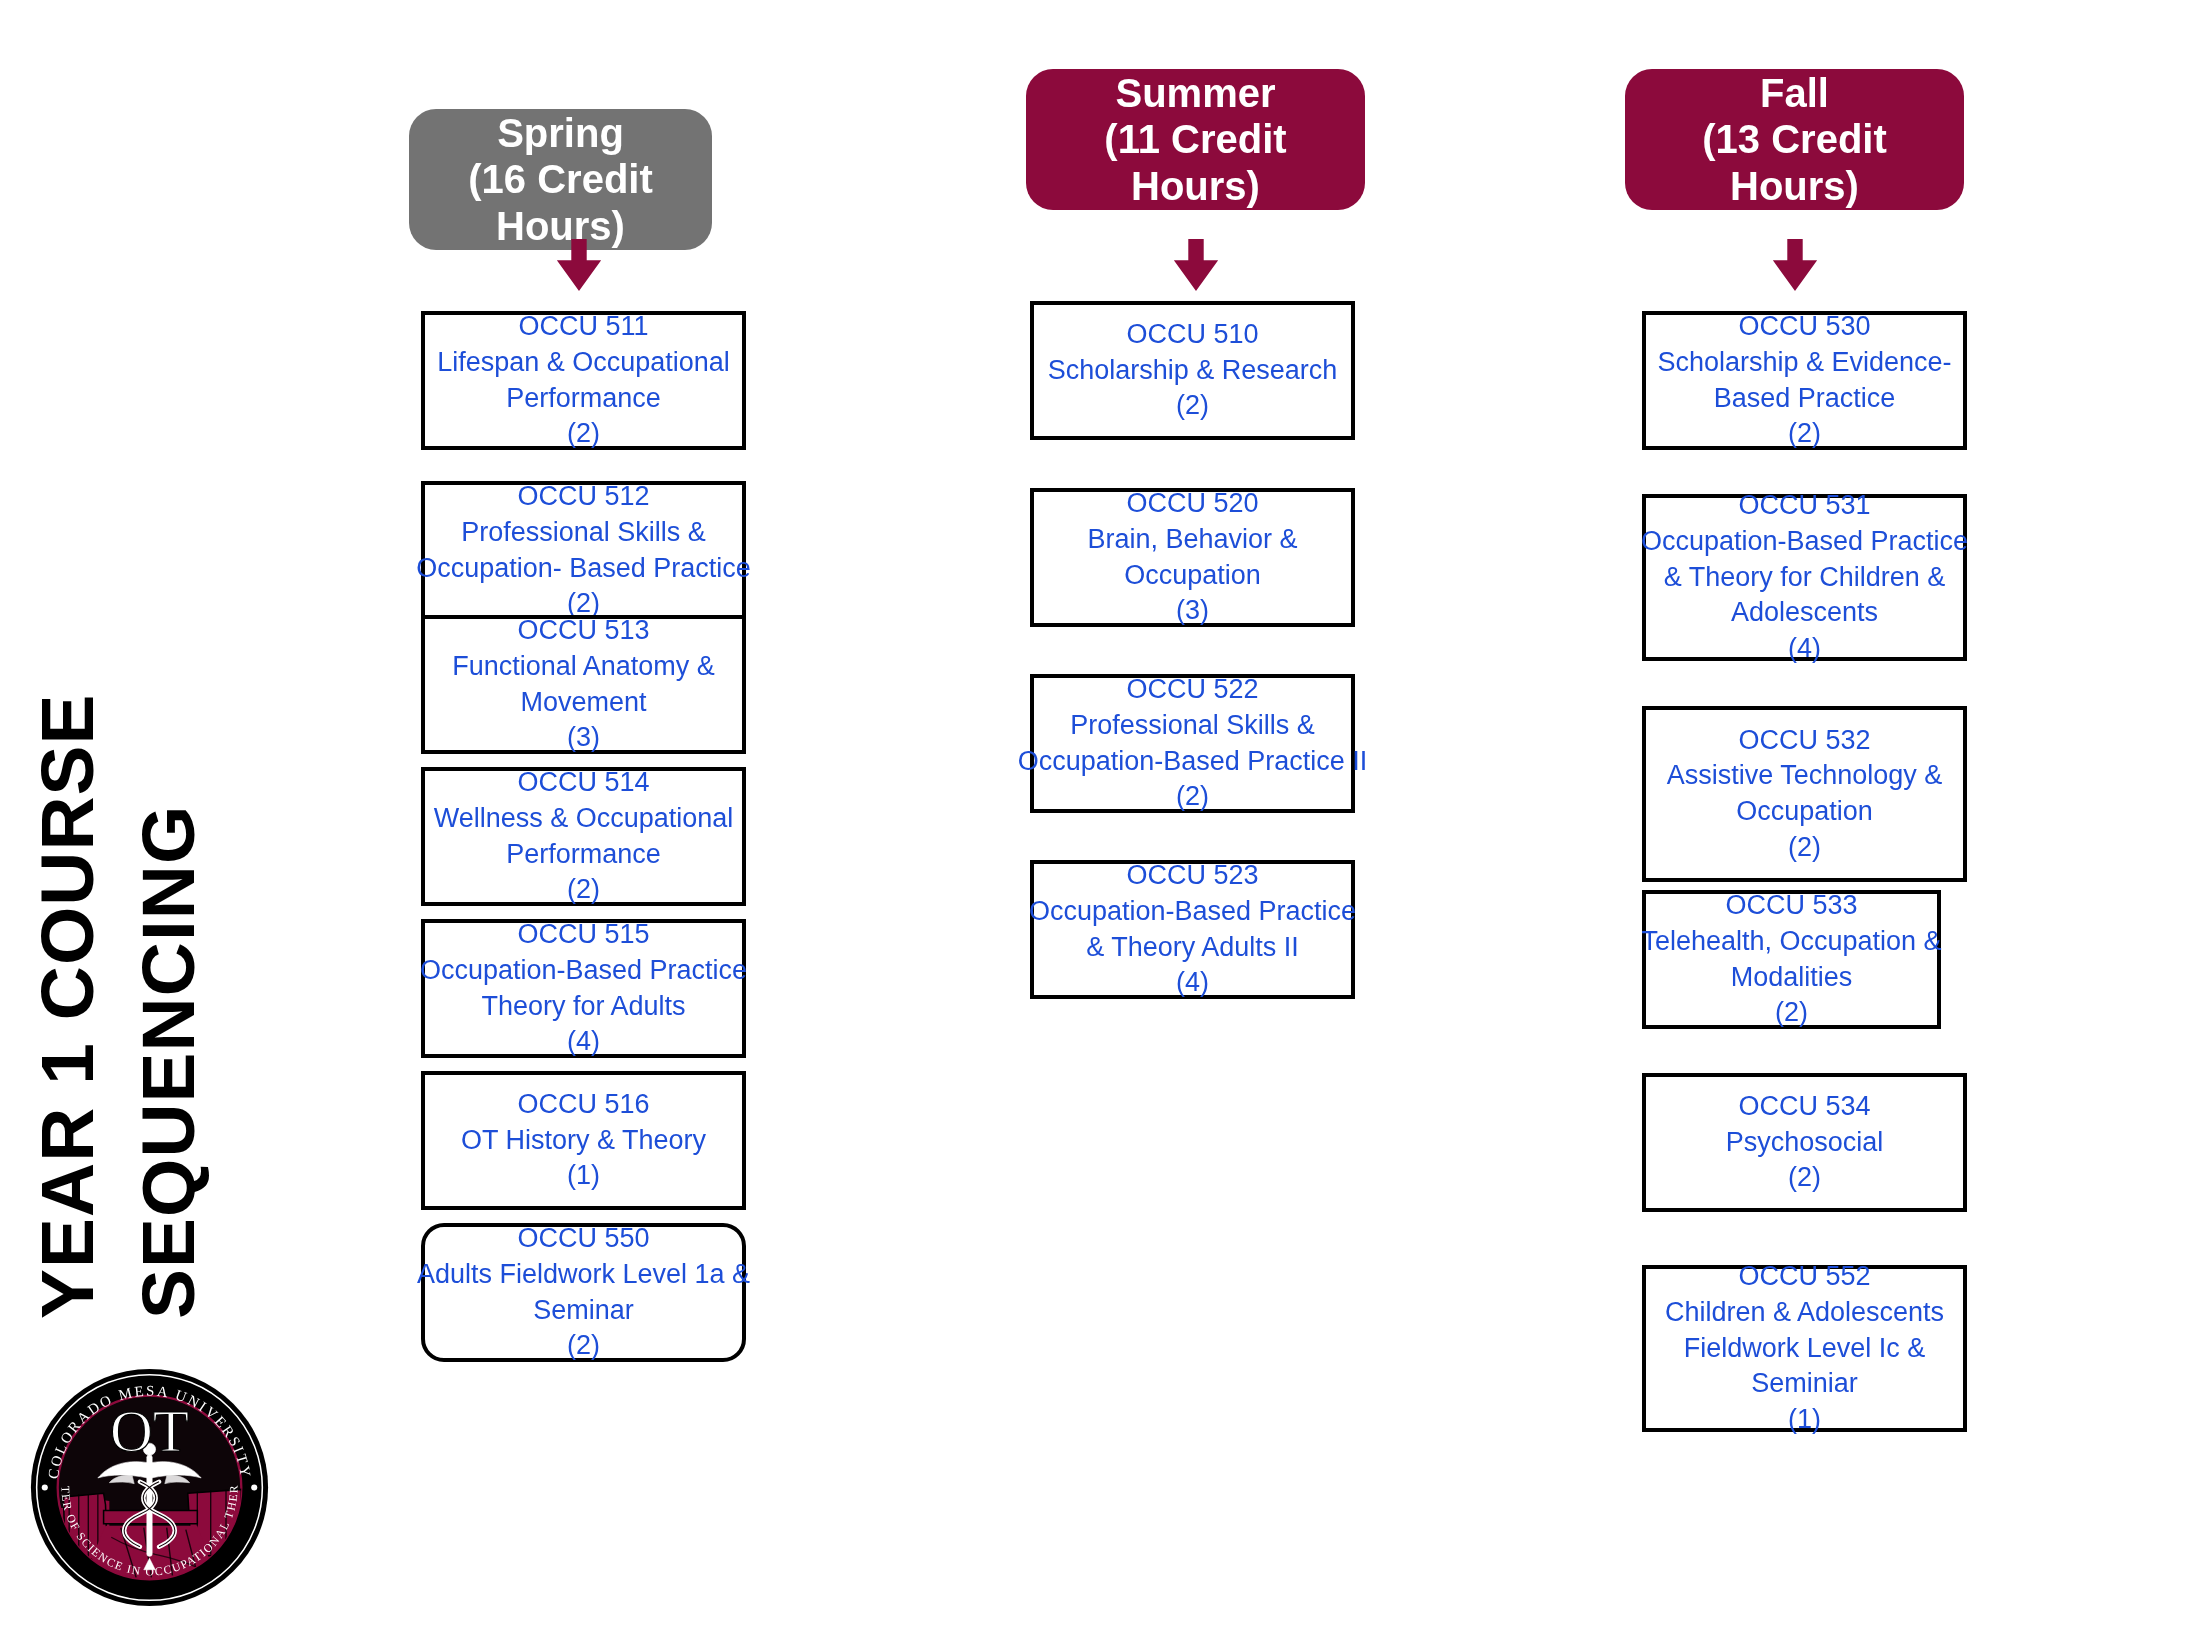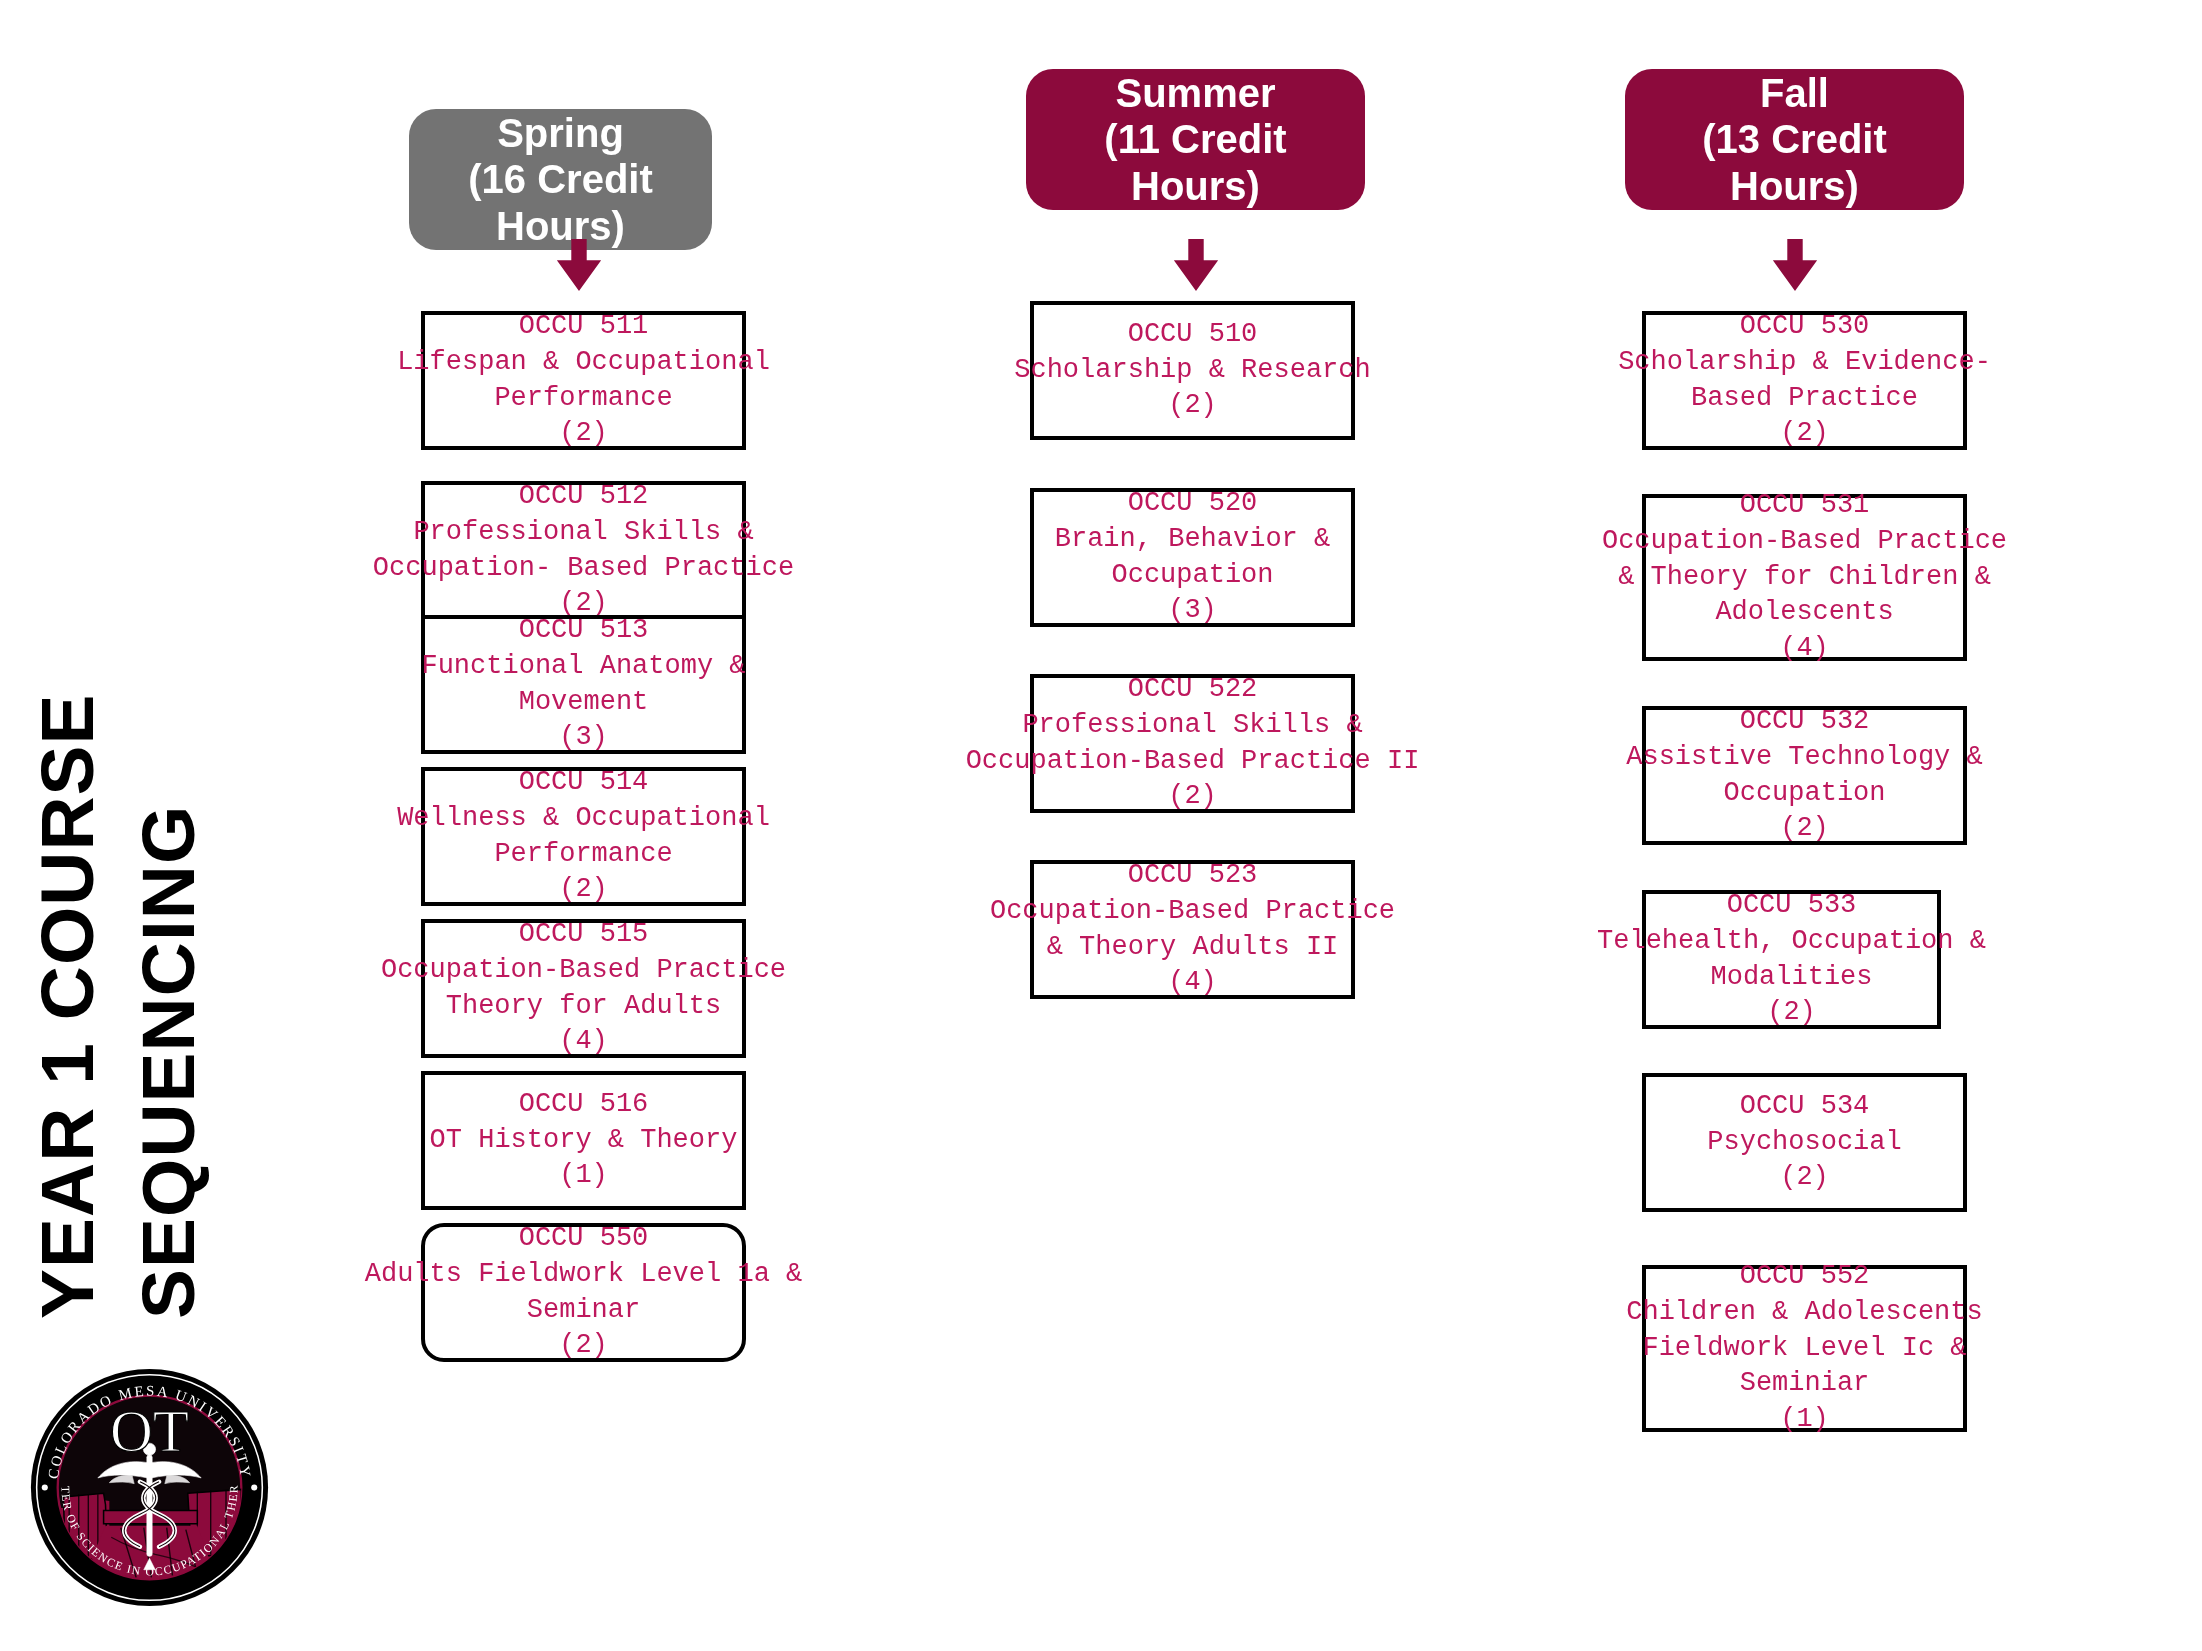--- a/index.html
+++ b/index.html
@@ -75,25 +75,24 @@
   .course-box {
     position: absolute;
     box-sizing: border-box;
     background: #ffffff;
     border: 4.8px solid #000000;
     display: flex;
     flex-direction: column;
     align-items: center;
     justify-content: center;
     text-align: center;
-    color: #be185d;
+    color: #1d4ed8;
     font-size: 27px;
     line-height: 1.32;
     padding: 5.7px 7.6px;
-    font-family: Liberation Mono, monospace;
   }
   .course-box .line { display: block; white-space: nowrap; }
 
   
   #logo-seal {
     position: absolute;
     left: 29px;
     top: 1367px;
     width: 241px;
     height: 241px;
@@ -269,21 +268,21 @@
         <span class="line">Based Practice</span>
         <span class="line">(2)</span>
       </div>
       <div class="course-box" style="left: 1642px; top: 494px; width: 325px; height: 167px; border-color: rgb(0, 0, 0);">
         <span class="line">OCCU 531</span>
         <span class="line">Occupation-Based Practice</span>
         <span class="line">&amp; Theory for Children &amp;</span>
         <span class="line">Adolescents</span>
         <span class="line">(4)</span>
       </div>
-      <div class="course-box" style="left: 1642px; top: 706px; width: 325px; height: 139px; border-color: rgb(0, 0, 0);">
+      <div class="course-box" style="left: 1642px; top: 706px; width: 325px; height: 176px; border-color: rgb(0, 0, 0);">
         <span class="line">OCCU 532</span>
         <span class="line">Assistive Technology &amp;</span>
         <span class="line">Occupation</span>
         <span class="line">(2)</span>
       </div>
       <div class="course-box" style="left: 1642px; top: 890px; width: 299px; height: 139px; border-color: rgb(0, 0, 0);">
         <span class="line">OCCU 533</span>
         <span class="line">Telehealth, Occupation &amp;</span>
         <span class="line">Modalities</span>
         <span class="line">(2)</span>

